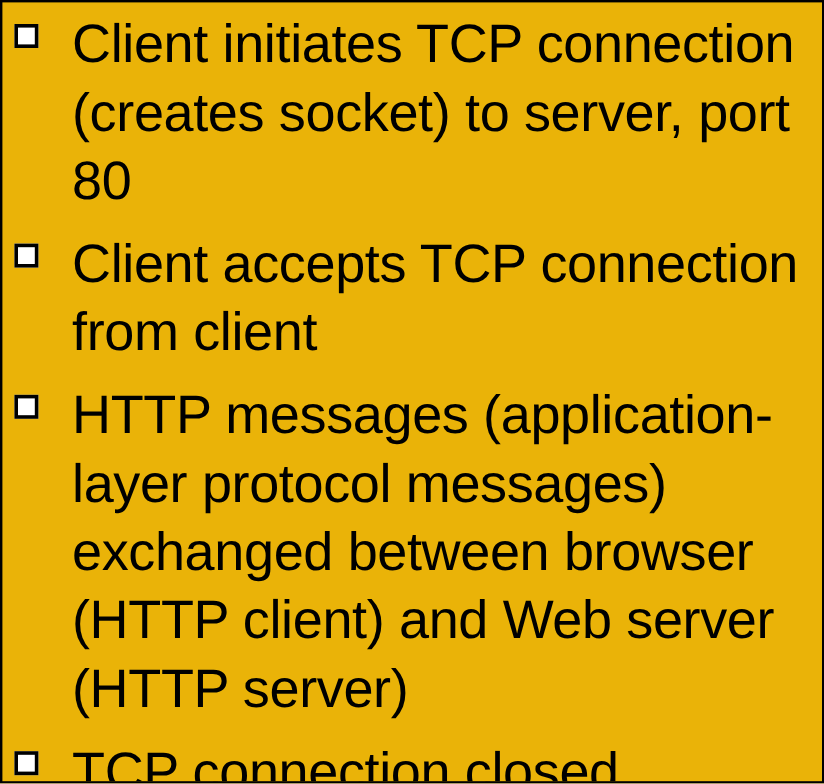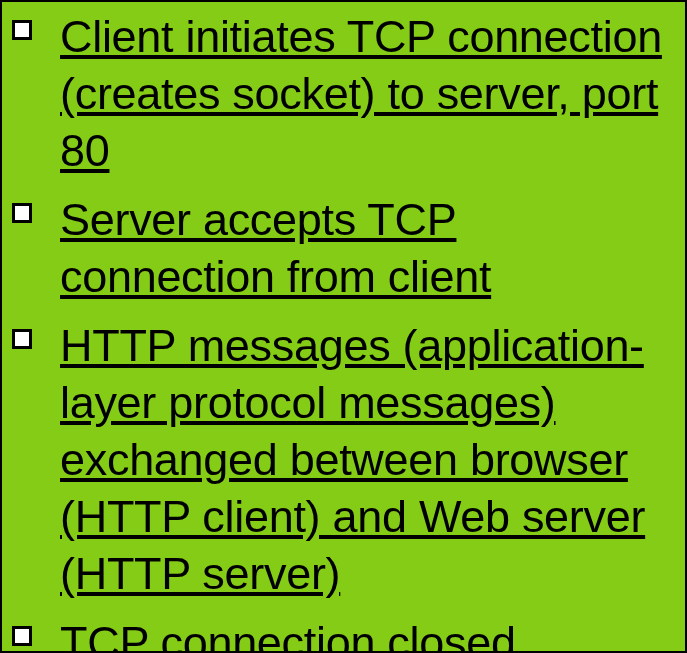--- a/index.html
+++ b/index.html
@@ -8,24 +8,23 @@
     background: #ffffff;
   }
   body {
     font-family: "Liberation Sans", sans-serif;
   }
   #slide {
     position: relative;
     width: 687px;
     height: 653px;
     box-sizing: border-box;
-    background: #84cc16;
+    background: #eab308;
     border: 2px solid #000000;
     overflow: hidden;
-    text-decoration: underline;
   }
   #bullet-list {
     list-style: none;
     margin: 0;
     padding: 6px 12px 0 8px;
   }
   .bullet-item {
     position: relative;
     display: block;
     padding-left: 50px;
@@ -82,21 +81,21 @@
         <span class="box"></span>
       </span>
       <span class="bullet-text">Client initiates TCP connection (creates socket) to server, port 80</span>
     </div>
 
     <div class="bullet-item">
       <span class="bullet-marker">
         <span class="shadow"></span>
         <span class="box"></span>
       </span>
-      <span class="bullet-text">Server accepts TCP connection from client</span>
+      <span class="bullet-text">Client accepts TCP connection from client</span>
     </div>
 
     <div class="bullet-item">
       <span class="bullet-marker">
         <span class="shadow"></span>
         <span class="box"></span>
       </span>
       <span class="bullet-text">HTTP messages (application-layer protocol messages) exchanged between browser (HTTP client) and Web server (HTTP server)</span>
     </div>
 

